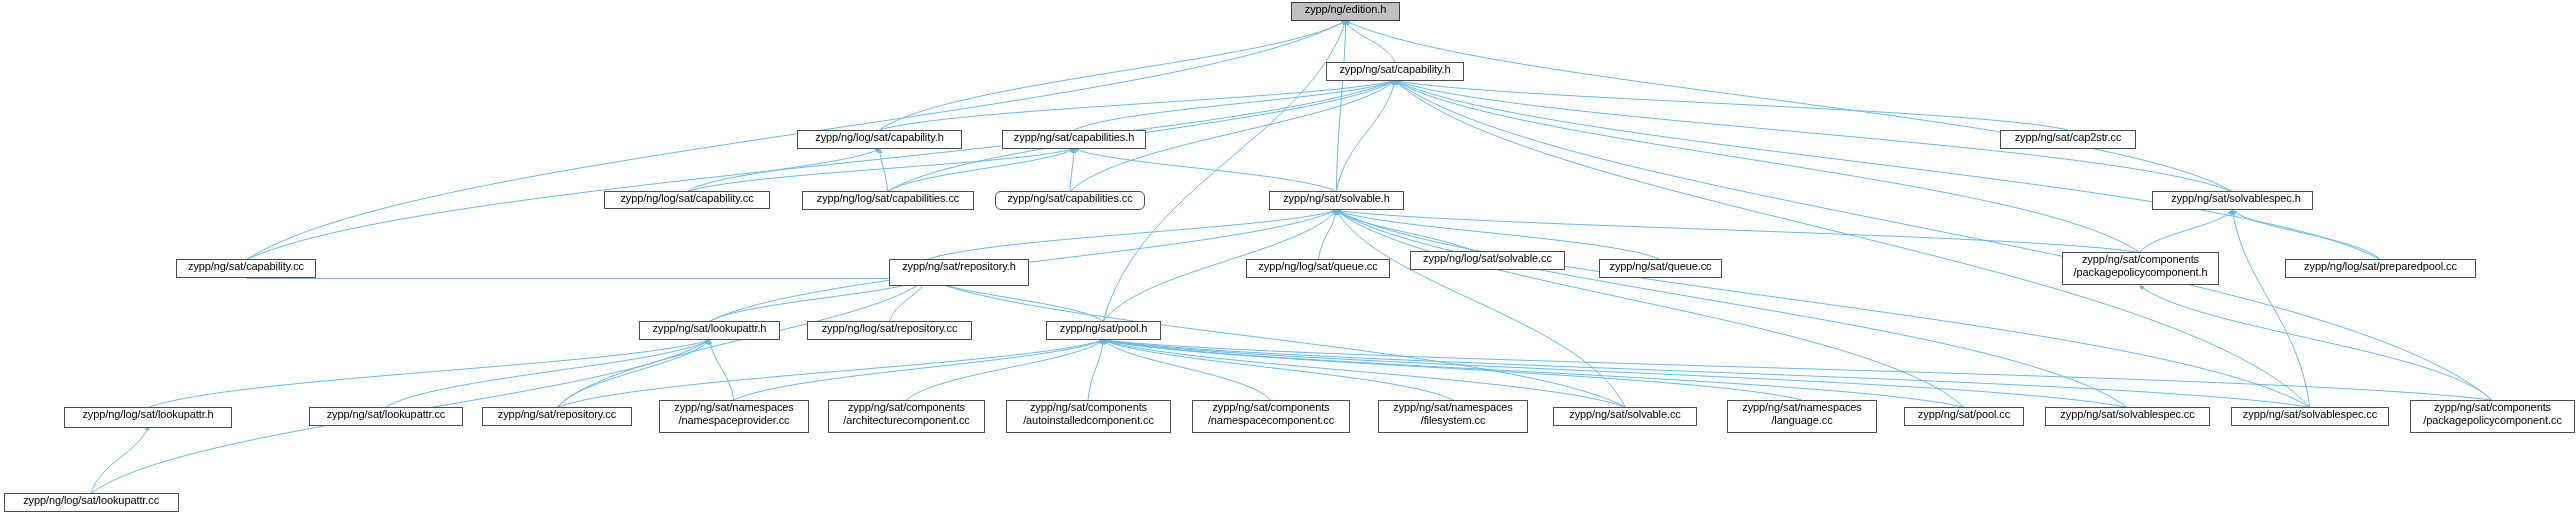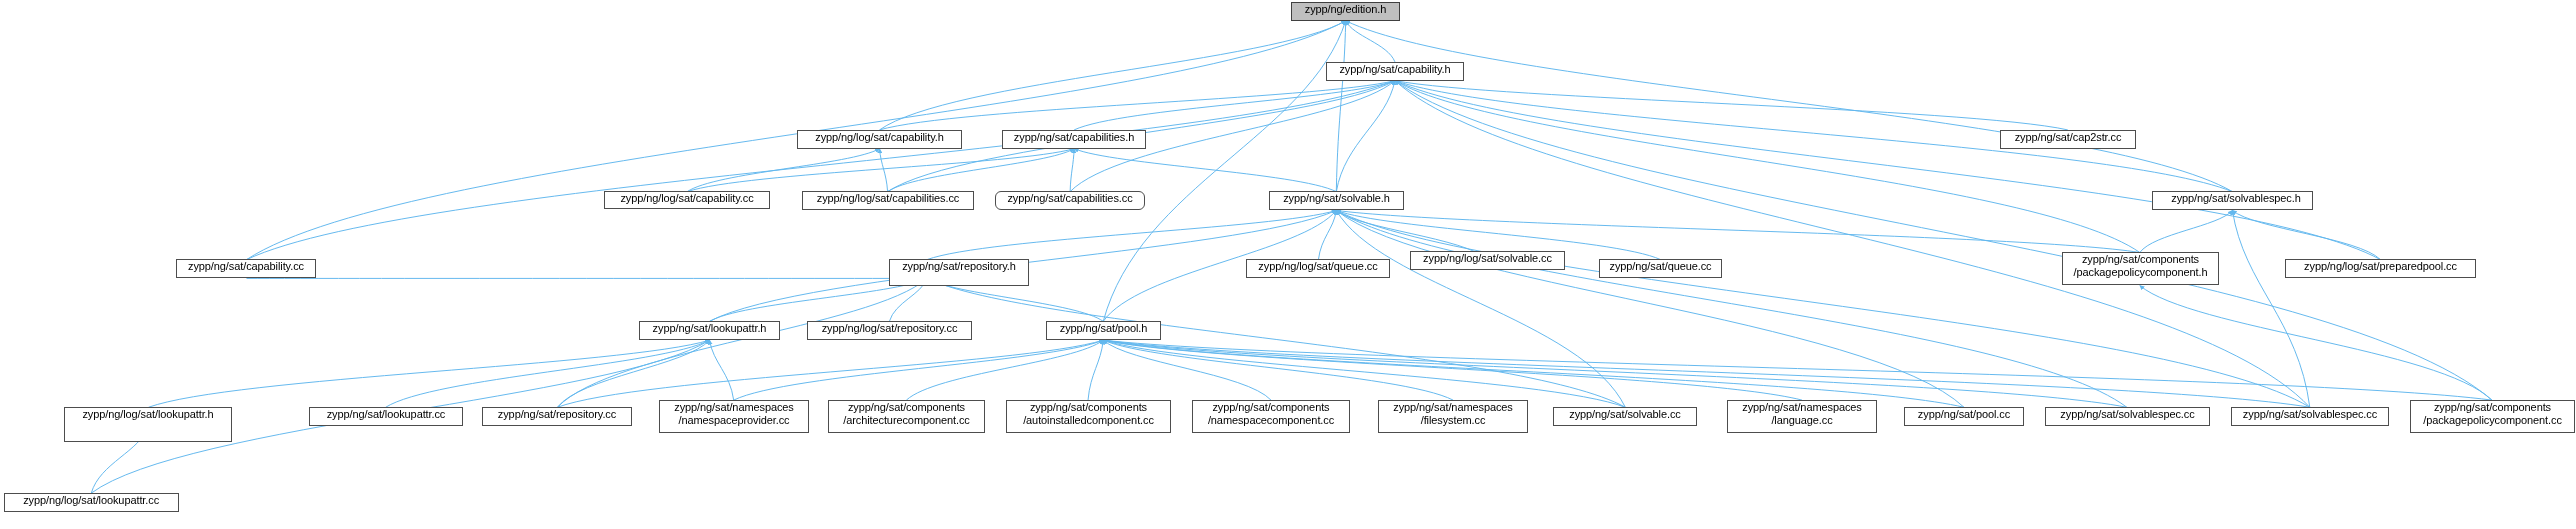--- a/index.html
+++ b/index.html
@@ -140,21 +140,21 @@
       <div class="node" style="left: 176px; top: 259px; width: 140px; height: 19px;"><span class="lbl">zypp/ng/sat/capability.cc</span></div>
       <div class="node" style="left: 857px; top: 259px; width: 140px; height: 27px; margin-left: 32px;"><span class="lbl">zypp/ng/sat/repository.h</span></div>
       <div class="node" style="left: 1246px; top: 259px; width: 144px; height: 19px;"><span class="lbl">zypp/ng/log/sat/queue.cc</span></div>
       <div class="node" style="left: 1410px; top: 251px; width: 155px; height: 19px;"><span class="lbl">zypp/ng/log/sat/solvable.cc</span></div>
       <div class="node" style="left: 1599px; top: 259px; width: 123px; height: 19px;"><span class="lbl">zypp/ng/sat/queue.cc</span></div>
       <div class="node" style="left: 2062px; top: 252px; width: 157px; height: 33px;"><span class="lbl">zypp/ng/sat/components</span><span class="lbl">/packagepolicycomponent.h</span></div>
       <div class="node" style="left: 2285px; top: 259px; width: 191px; height: 19px;"><span class="lbl">zypp/ng/log/sat/preparedpool.cc</span></div>
       <div class="node" style="left: 639px; top: 321px; width: 141px; height: 19px;"><span class="lbl">zypp/ng/sat/lookupattr.h</span></div>
       <div class="node" style="left: 807px; top: 321px; width: 165px; height: 19px;"><span class="lbl">zypp/ng/log/sat/repository.cc</span></div>
       <div class="node" style="left: 1046px; top: 321px; width: 115px; height: 19px;"><span class="lbl">zypp/ng/sat/pool.h</span></div>
-      <div class="node" style="left: 64px; top: 407px; width: 168px; height: 35px;"><span class="lbl">zypp/ng/log/sat/lookupattr.h</span></div>
+      <div class="node" style="left: 64px; top: 407px; width: 168px; height: 21px;"><span class="lbl">zypp/ng/log/sat/lookupattr.h</span></div>
       <div class="node" style="left: 309px; top: 407px; width: 154px; height: 19px;"><span class="lbl">zypp/ng/sat/lookupattr.cc</span></div>
       <div class="node" style="left: 482px; top: 407px; width: 150px; height: 19px;"><span class="lbl">zypp/ng/sat/repository.cc</span></div>
       <div class="node" style="left: 659px; top: 400px; width: 150px; height: 33px;"><span class="lbl">zypp/ng/sat/namespaces</span><span class="lbl">/namespaceprovider.cc</span></div>
       <div class="node" style="left: 828px; top: 400px; width: 157px; height: 33px;"><span class="lbl">zypp/ng/sat/components</span><span class="lbl">/architecturecomponent.cc</span></div>
       <div class="node" style="left: 1006px; top: 400px; width: 165px; height: 33px;"><span class="lbl">zypp/ng/sat/components</span><span class="lbl">/autoinstalledcomponent.cc</span></div>
       <div class="node" style="left: 1192px; top: 400px; width: 158px; height: 33px;"><span class="lbl">zypp/ng/sat/components</span><span class="lbl">/namespacecomponent.cc</span></div>
       <div class="node" style="left: 1378px; top: 400px; width: 150px; height: 33px;"><span class="lbl">zypp/ng/sat/namespaces</span><span class="lbl">/filesystem.cc</span></div>
       <div class="node" style="left: 1553px; top: 407px; width: 144px; height: 19px;"><span class="lbl">zypp/ng/sat/solvable.cc</span></div>
       <div class="node" style="left: 1727px; top: 400px; width: 150px; height: 33px;"><span class="lbl">zypp/ng/sat/namespaces</span><span class="lbl">/language.cc</span></div>
       <div class="node" style="left: 1904px; top: 407px; width: 120px; height: 19px;"><span class="lbl">zypp/ng/sat/pool.cc</span></div>

